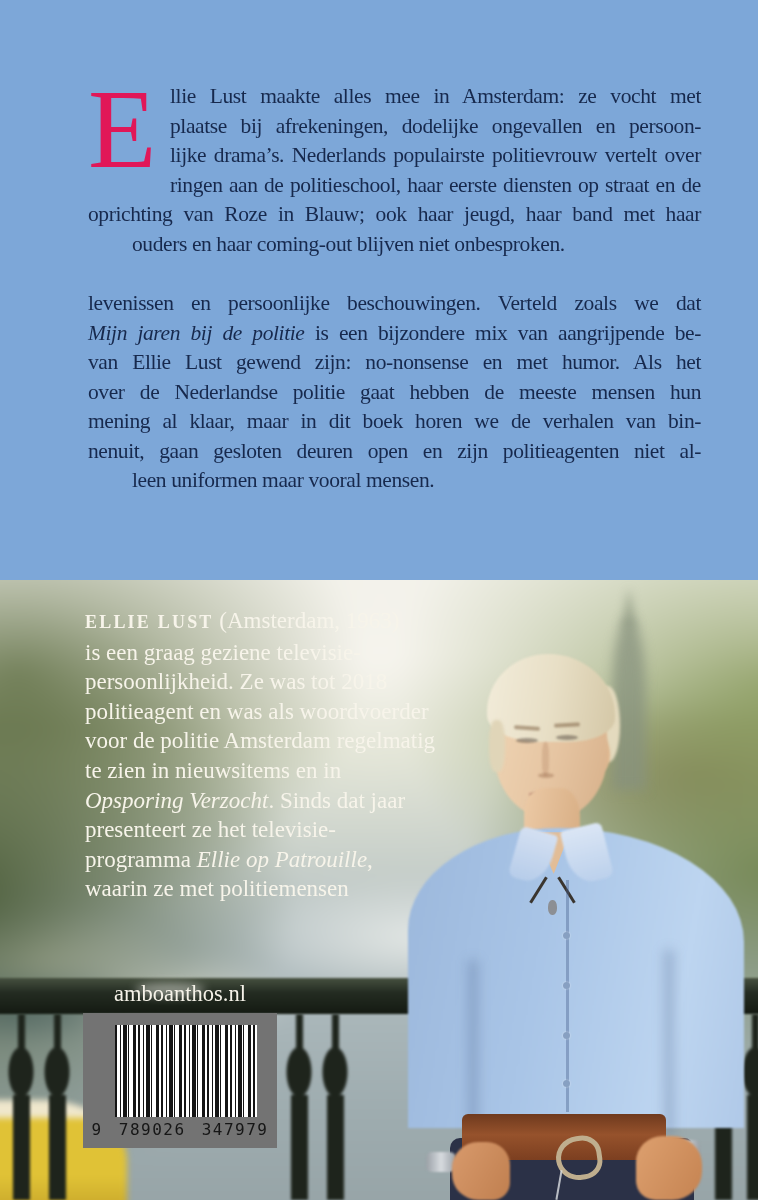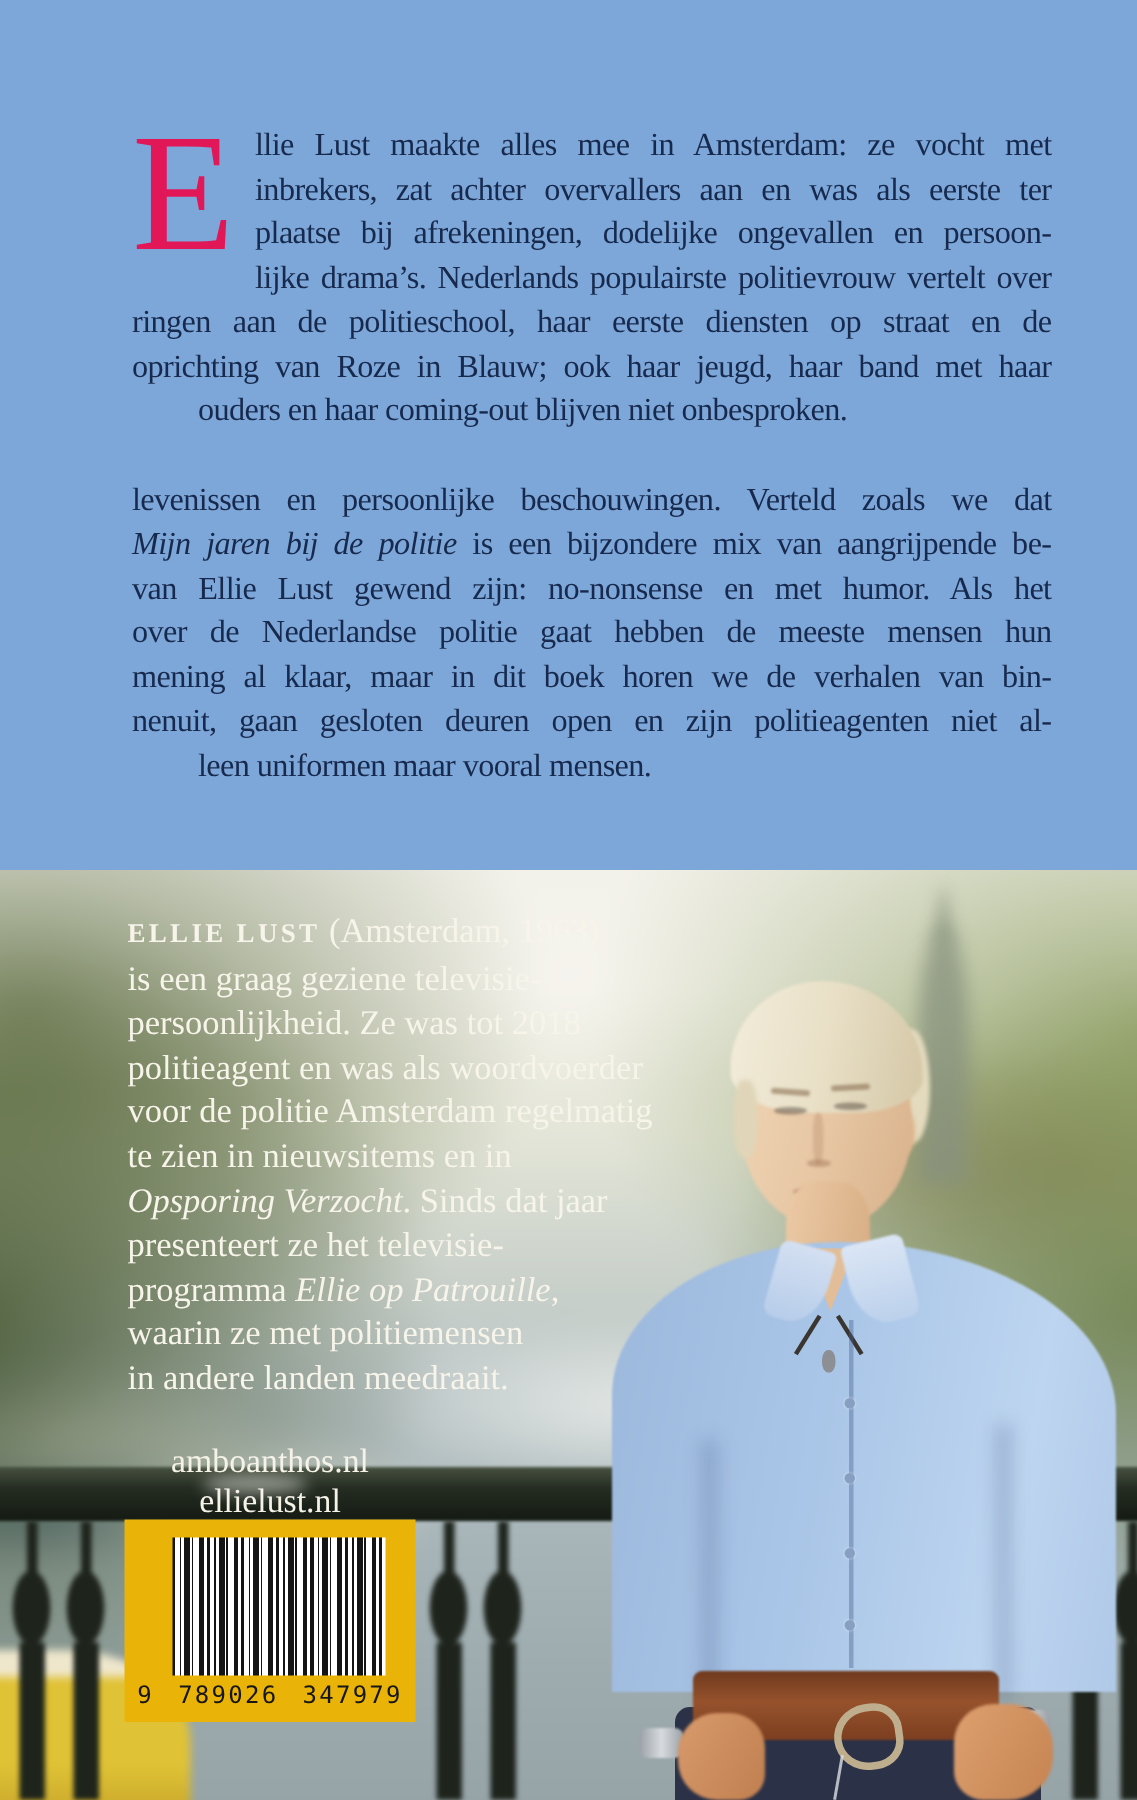--- a/index.html
+++ b/index.html
@@ -104,39 +104,38 @@
   .chain{left:558px;top:590px;width:2px;height:30px;background:rgba(220,224,228,.8);transform:rotate(10deg);}
 
   
   .bio{position:absolute;left:85px;top:606px;width:430px;color:#f7f4ea;
        font-size:23px;line-height:29.6px;z-index:10;}
   .bline{display:block;}
   .bio b{font-weight:700;letter-spacing:2.2px;font-size:18px;}
   .bio i{font-style:italic;}
   .sites{position:absolute;left:55px;top:961px;width:250px;text-align:center;
        color:#f5f2e8;font-size:22.5px;line-height:26.5px;z-index:10;}
-  .site{display:block;}
-  .barcode{position:absolute;left:83px;top:1013px;width:194px;height:135px;background:#eab308;z-index:11;}
+  .site{display:block;margin-top:20px;}
+  .barcode{position:absolute;left:83px;top:1013px;width:194px;height:135px;background:#737373;z-index:11;}
   .bars{margin:12px 20px 0 32px;height:92px;
     background:repeating-linear-gradient(90deg,
       #141414 0 2px,#fff 2px 5px,#141414 5px 6px,#fff 6px 8px,#141414 8px 12px,
       #fff 12px 13px,#141414 13px 14px,#fff 14px 18px,#141414 18px 21px,#fff 21px 23px);}
   .digits{margin-top:3px;text-align:center;color:#161616;
     font-family:"DejaVu Sans Mono","Liberation Mono",monospace;
     font-size:16px;letter-spacing:1.5px;word-spacing:5px;}
 </style>
 </head>
 <body>
 
 <div class="cover">
 
   <section class="synopsis">
     <span class="dropcap">E</span>
     <span class="jline">llie Lust maakte alles mee in Amsterdam: ze vocht met</span>
-    <span class="jline">inbrekers, zat achter overvallers aan en was als eerste ter</span>
     <span class="jline">plaatse bij afrekeningen, dodelijke ongevallen en persoon-</span>
     <span class="jline">lijke drama’s. Nederlands populairste politievrouw vertelt over</span>
     <span class="jline">ringen aan de politieschool, haar eerste diensten op straat en de</span>
     <span class="jline">oprichting van Roze in Blauw; ook haar jeugd, haar band met haar</span>
     <span class="jline last">ouders en haar coming-out blijven niet onbesproken.</span>
 
     <div class="para2">
       <span class="jline">levenissen en persoonlijke beschouwingen. Verteld zoals we dat</span>
       <span class="jline"><i>Mijn jaren bij de politie</i><span> is een bijzondere mix van aangrijpende be-</span></span>
       <span class="jline">van Ellie Lust gewend zijn: no-nonsense en met humor. Als het</span>
@@ -205,21 +204,20 @@
     <span class="bline"><b>ELLIE LUST</b><span> (Amsterdam, 1963)</span></span>
     <span class="bline">is een graag geziene televisie-</span>
     <span class="bline">persoonlijkheid. Ze was tot 2018</span>
     <span class="bline">politieagent en was als woordvoerder</span>
     <span class="bline">voor de politie Amsterdam regelmatig</span>
     <span class="bline">te zien in nieuwsitems en in</span>
     <span class="bline"><i>Opsporing Verzocht</i><span>. Sinds dat jaar</span></span>
     <span class="bline">presenteert ze het televisie-</span>
     <span class="bline"><span>programma </span><i>Ellie op Patrouille</i><span>,</span></span>
     <span class="bline">waarin ze met politiemensen</span>
-    <span class="bline">in andere landen meedraait.</span>
   </section>
 
   <div class="sites">
     <span class="site">amboanthos.nl</span>
     <span class="site">ellielust.nl</span>
   </div>
 
   <div class="barcode">
     <div class="bars"></div>
     <div class="digits">9 789026 347979</div>

